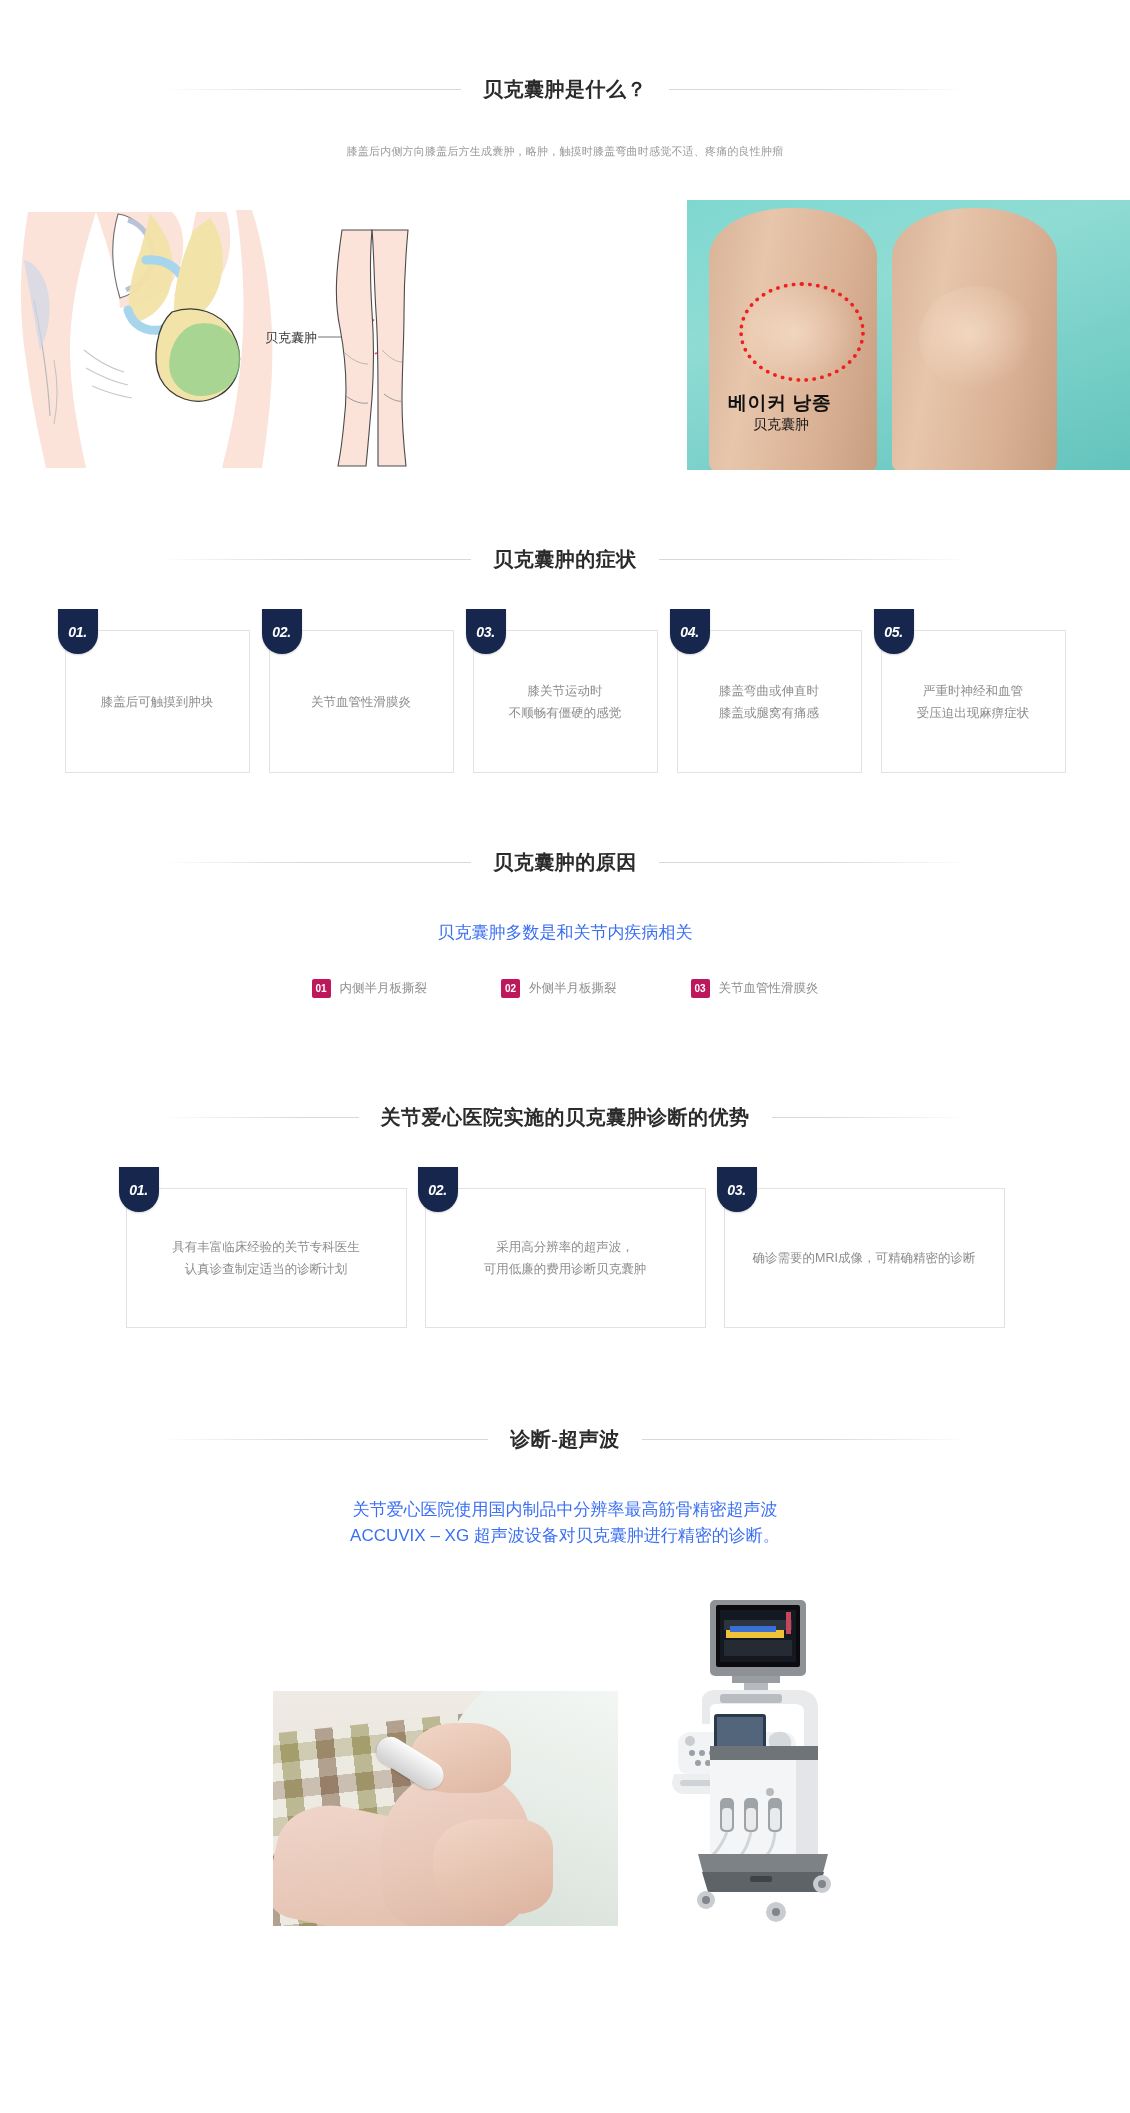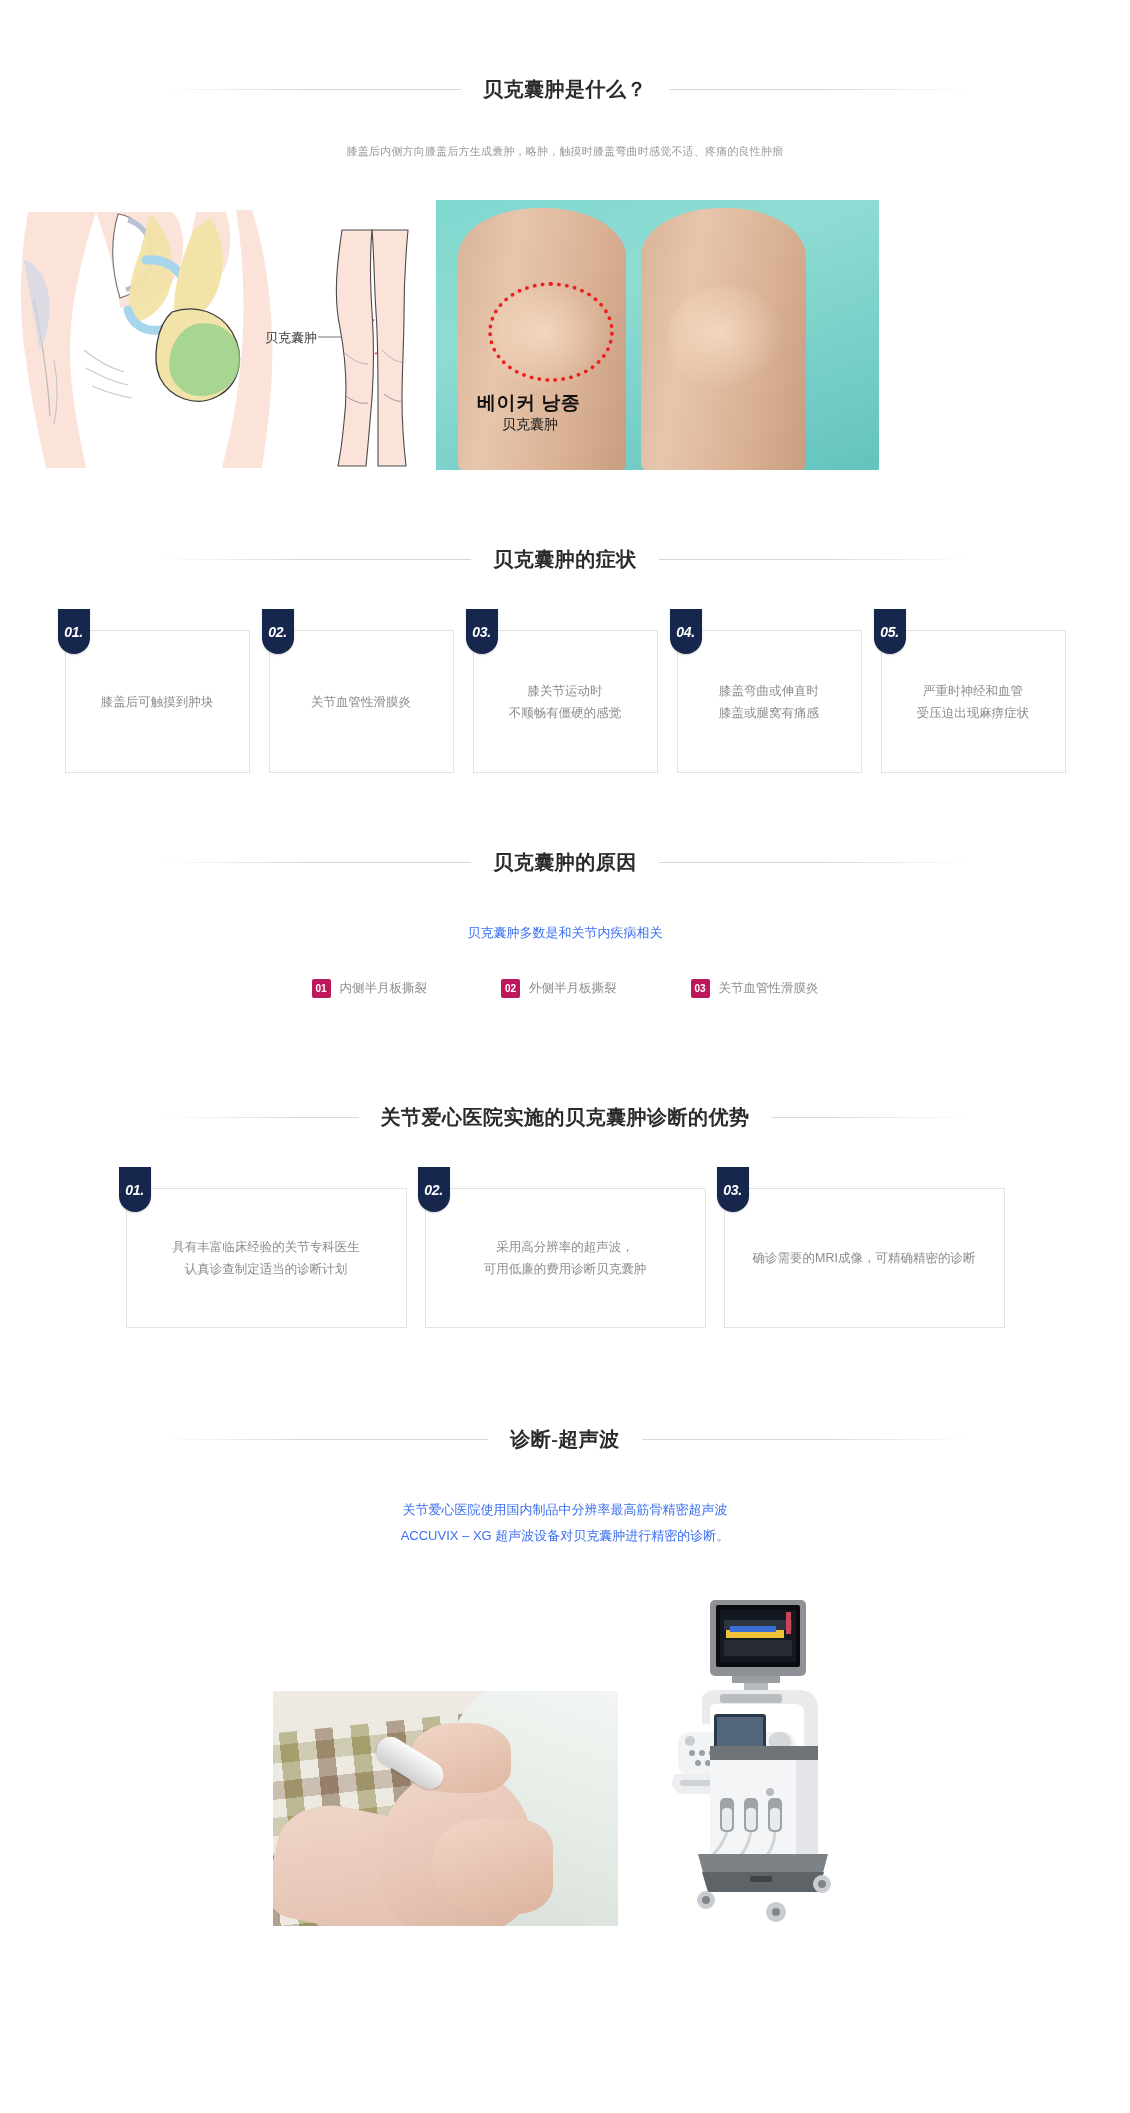--- a/index.html
+++ b/index.html
@@ -45,21 +45,21 @@
     text-align: center;
     font-size: 11px;
     color: #9a9a9a;
     line-height: 22px;
     margin-top: 36px;
     letter-spacing: .2px;
   }
 
   .intro-figs {
     display: flex;
-    justify-content: flex-start;
+    justify-content: space-between;
     align-items: flex-start;
     gap: 26px;
     margin-top: 38px;
   }
 
   
   .fig-anat { width: 410px; height: 270px; position: relative; }
   .fig-anat svg { display: block; }
 
   
@@ -126,39 +126,39 @@
   .card-row.three .card:nth-child(3) { width: 281px; }
   .card .body {
     font-size: 12.5px;
     line-height: 22px;
     color: #8c8c8c;
     white-space: pre-line;
   }
   .badge {
     position: absolute;
     left: -8px; top: -22px;
-    width: 32px; height: 45px;
+    width: 40px; height: 45px;
     background: #16264d;
     border-radius: 0 0 22px 22px;
     color: #fff;
     font-size: 14px;
     font-weight: 700;
     font-style: italic;
     display: flex;
     align-items: center;
     justify-content: center;
     letter-spacing: -.3px;
     box-shadow: 0 1px 2px rgba(0,0,0,.18);
   }
 
   
   .blue-line {
     text-align: center;
     color: #3b6ff2;
-    font-size: 13px;
+    font-size: 17px;
     line-height: 24px;
     margin-top: 44px;
   }
   .cause-row {
     display: flex;
     justify-content: center;
     gap: 74px;
     margin-top: 34px;
   }
   .cause {

